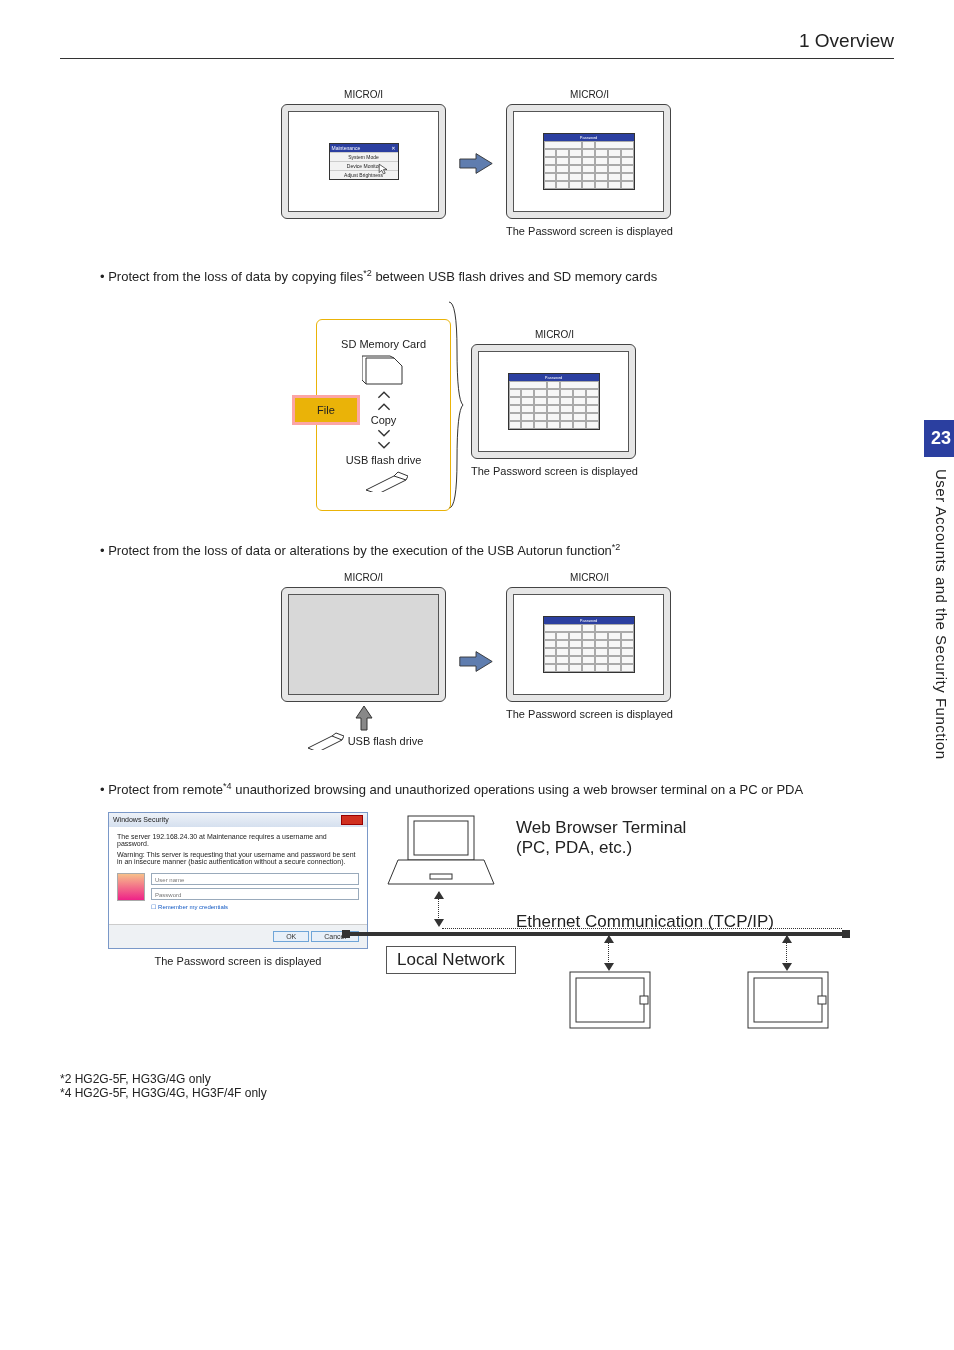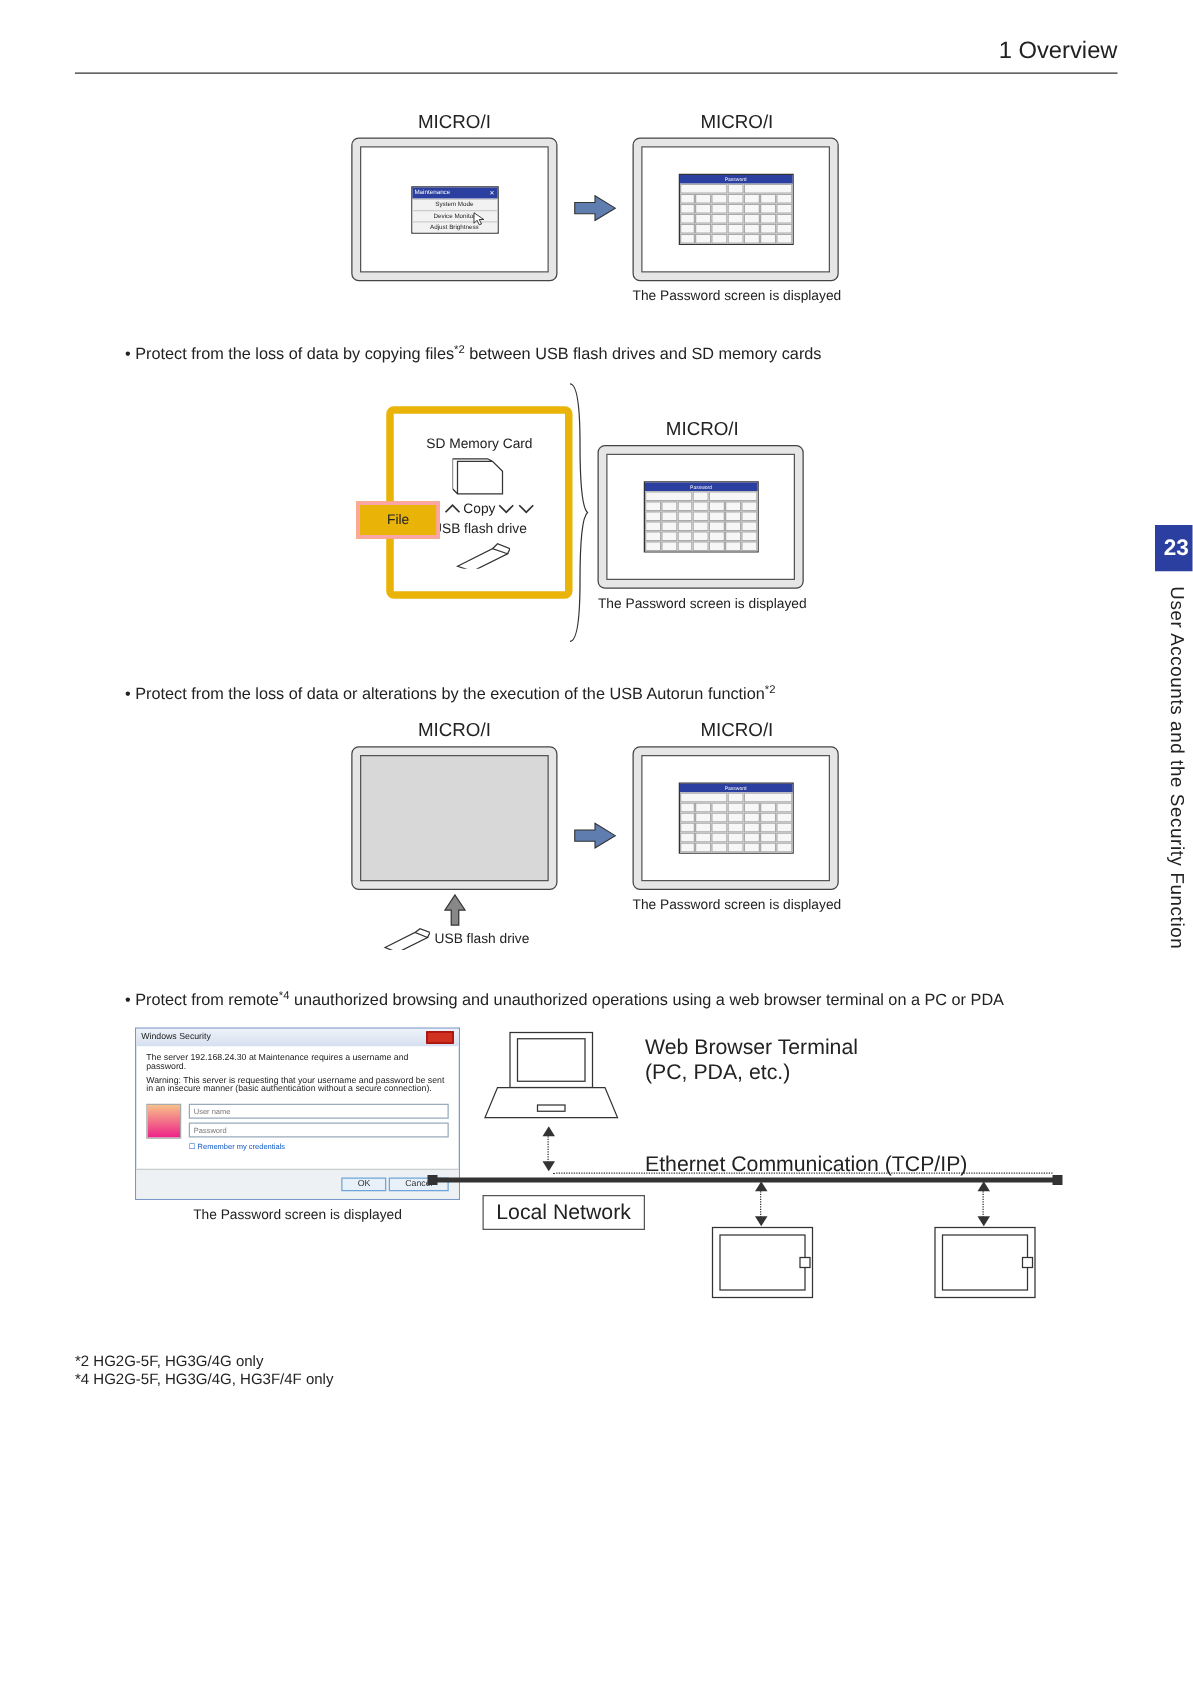--- a/index.html
+++ b/index.html
@@ -30,21 +30,21 @@
   .bullet-item::before { content: "• "; }
   sup { font-size: 9px; vertical-align: super; }
   .diagram {
     display: flex;
     justify-content: center;
     margin: 10px 0 30px 0;
   }
 
   
   .device-wrap { text-align: center; }
-  .device-label { font-size: 15px; margin-bottom: 4px; }
+  .device-label { font-size: 10px; margin-bottom: 4px; }
   .device {
     width: 165px; height: 115px;
     background: #e6e6e6;
     border: 1px solid #444;
     border-radius: 6px;
     padding: 6px;
     position: relative;
   }
   .screen {
     width: 100%; height: 100%;
@@ -77,30 +77,30 @@
     text-align: center; line-height: 8px; font-size: 4px;
   }
   .pw-cell.wide { grid-column: span 3; }
   .caption { font-size: 11px; margin-top: 6px; }
   .arrow-right {
     width: 36px; align-self: center; margin: 0 12px;
   }
 
   
   .copy-box {
-    border: 6px solid #eab308; border-radius: 6px;
+    border: 1px solid #eab308; border-radius: 6px;
     padding: 18px 24px; display: flex; flex-direction: column; align-items: center;
     gap: 4px; margin-top: 20px;
   }
   .sd-label, .usb-label { font-size: 11px; }
   .file-box {
     border: 3px solid #fca5a5; padding: 6px 22px; font-size: 11px;
     position: absolute; left: -24px; top: 96px; background: #eab308;
   }
-  .copy-stack { display: flex; flex-direction: row; align-items: center; gap: 2px; }
+  .copy-stack { display: flex; flex-direction: column; align-items: center; gap: 2px; }
   .chev { width: 14px; height: 10px; }
   .copy-txt { font-size: 11px; }
   .d2-wrap { position: relative; }
   .bracket { width: 18px; height: 210px; align-self: center; margin: 0 6px 0 -4px; }
 
   
   .screen-gray { background: #d8d8d8; }
   .usb-up { display: flex; flex-direction: column; align-items: center; margin-top: 2px; }
 
   

